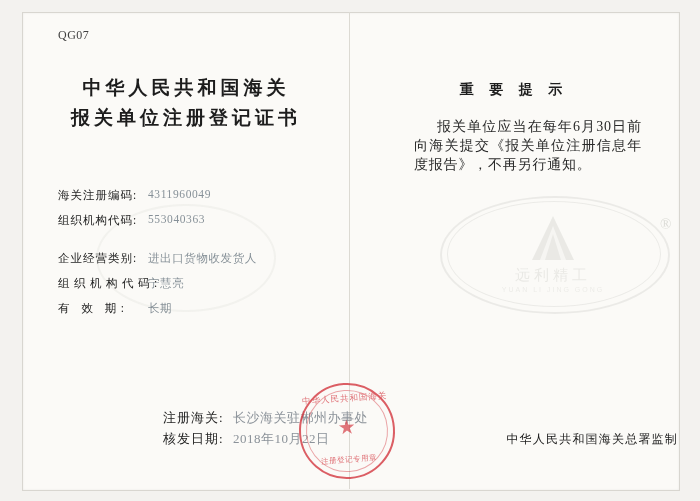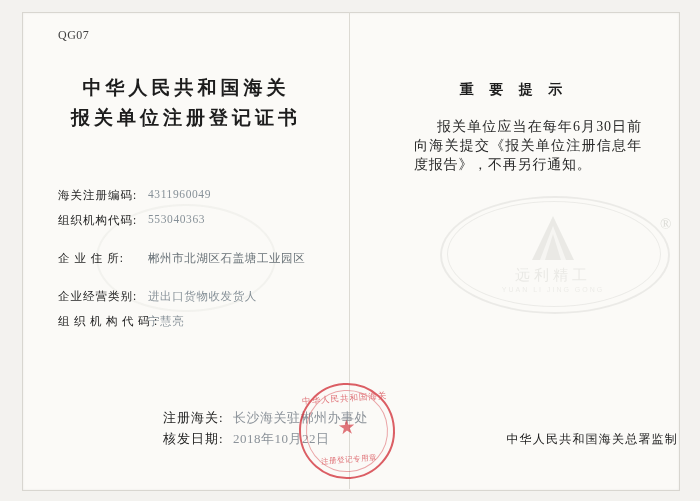--- a/index.html
+++ b/index.html
@@ -351,30 +351,30 @@
     <div class="fields">
       <div class="field-row">
         <span class="f-label">海关注册编码:</span>
         <span class="f-value">4311960049</span>
       </div>
       <div class="field-row">
         <span class="f-label">组织机构代码:</span>
         <span class="f-value">553040363</span>
       </div>
       <div class="field-row gap">
-        <span class="f-label">企 业 住 所:</span>
-        <span class="f-value dark">郴州市北湖区石盖塘工业园区</span>
-      </div>
-      <div class="field-row gap">
         <span class="f-label">企业经营类别:</span>
         <span class="f-value">进出口货物收发货人</span>
       </div>
       <div class="field-row">
         <span class="f-label spread">组织机构代码:</span>
         <span class="f-value">宁慧亮</span>
+      </div>
+      <div class="field-row">
+        <span class="f-label spread">有 效 期:</span>
+        <span class="f-value">长期</span>
       </div>
     </div>
 
     <div class="bottom-fields">
       <div class="bf-row">
         <span class="bf-label">注册海关:</span>
         <span class="bf-value">长沙海关驻郴州办事处</span>
       </div>
       <div class="bf-row">
         <span class="bf-label">核发日期:</span>

